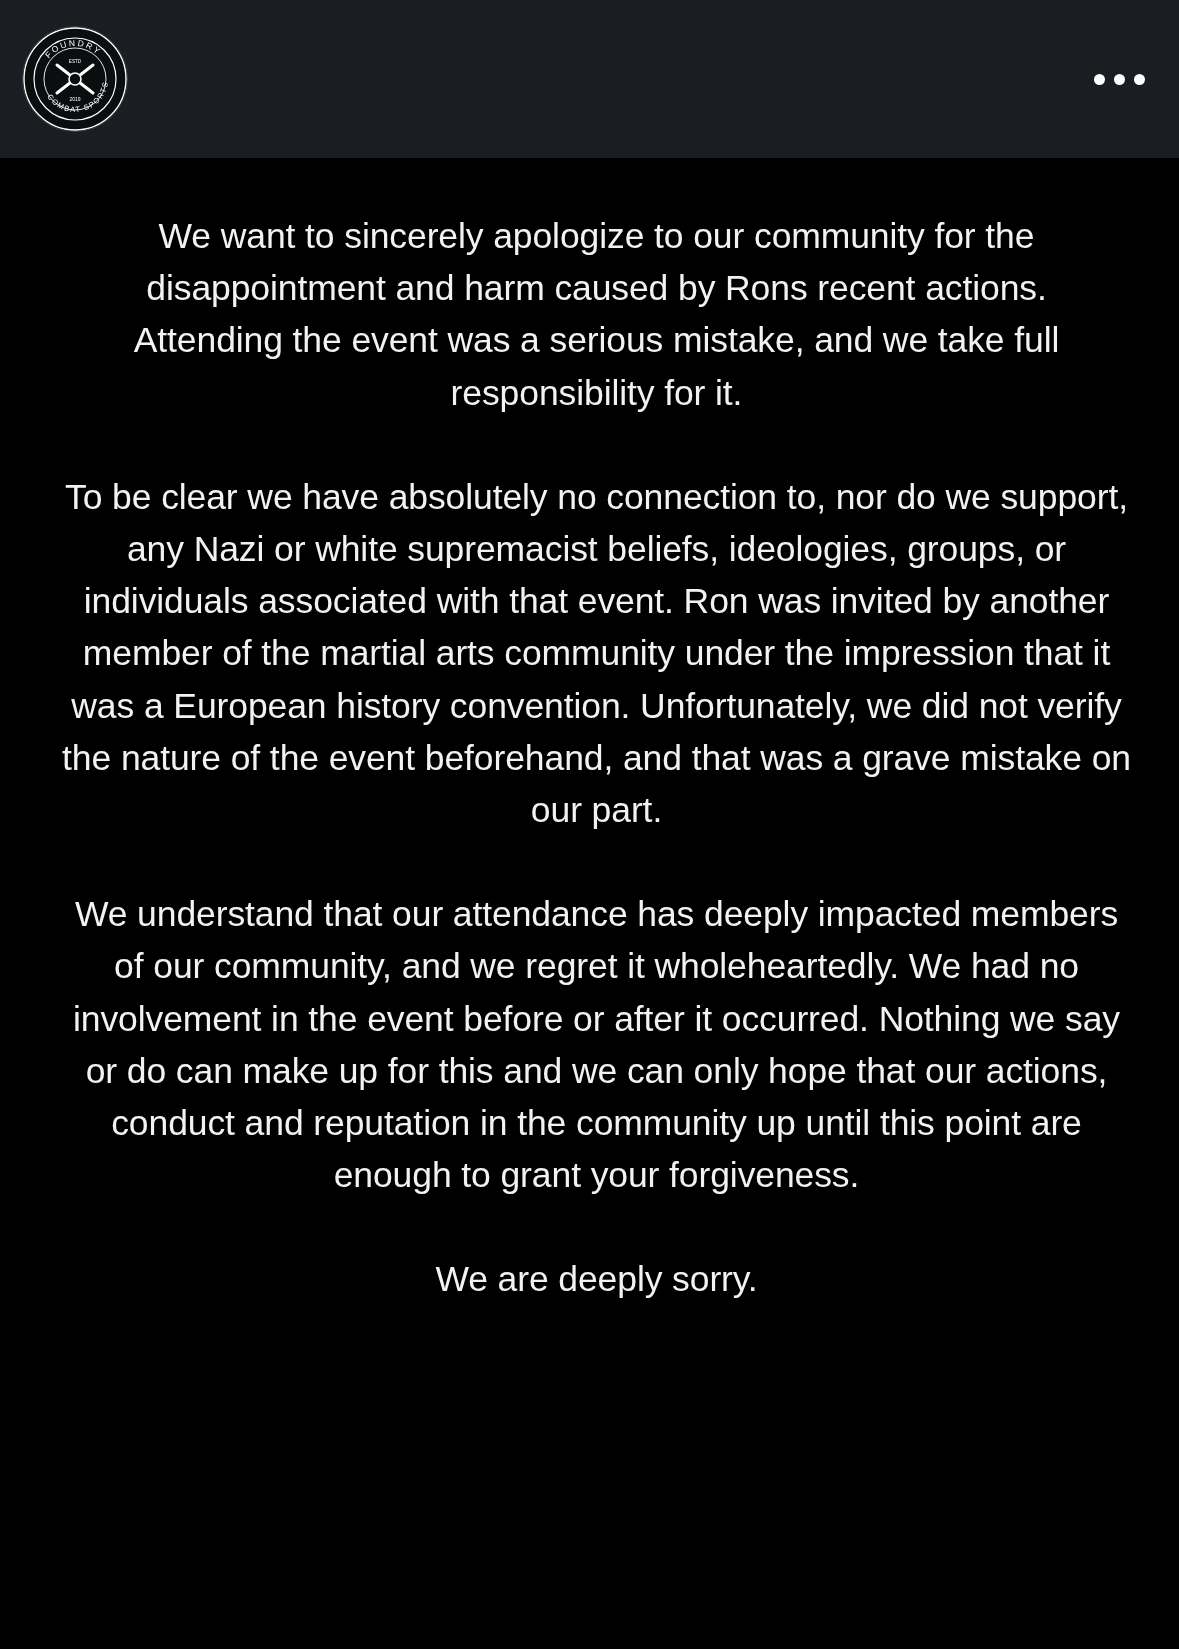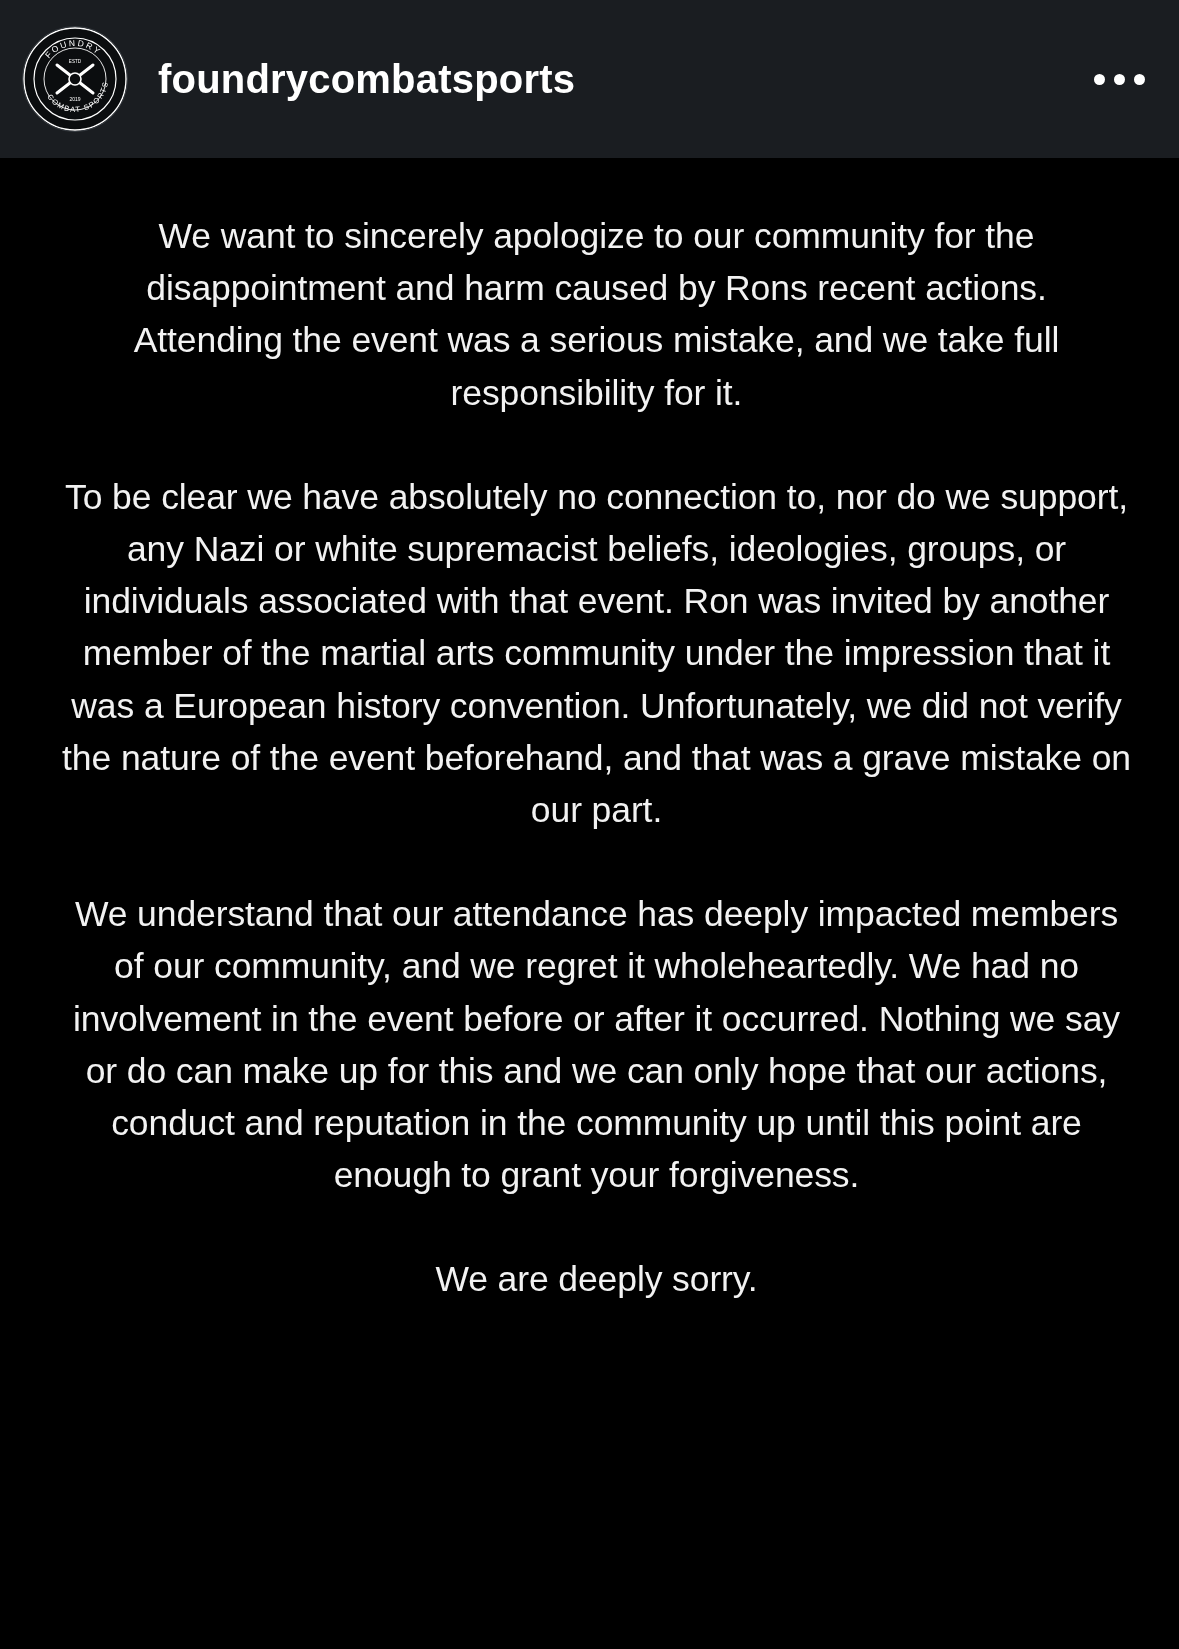--- a/index.html
+++ b/index.html
@@ -117,21 +117,20 @@
           <textPath href="#arcTop" startOffset="21%">FOUNDRY</textPath>
         </text>
         <text fill="#ffffff" font-size="7.5" font-family="Liberation Sans, sans-serif" letter-spacing="1.4">
           <textPath href="#arcBot" startOffset="18%">COMBAT SPORTS</textPath>
         </text>
         <text x="52" y="74" fill="#ffffff" font-size="5" text-anchor="middle" font-family="Liberation Sans, sans-serif">2019</text>
         <text x="52" y="36" fill="#ffffff" font-size="4.6" text-anchor="middle" font-family="Liberation Sans, sans-serif">ESTD</text>
       </svg>
     </div>
 
-    <div class="username">foundrycombatsports</div>
 
     <div class="header-spacer"></div>
 
     <div class="more-button">
       <span class="dot"></span>
       <span class="dot"></span>
       <span class="dot"></span>
     </div>
   </div>
 

